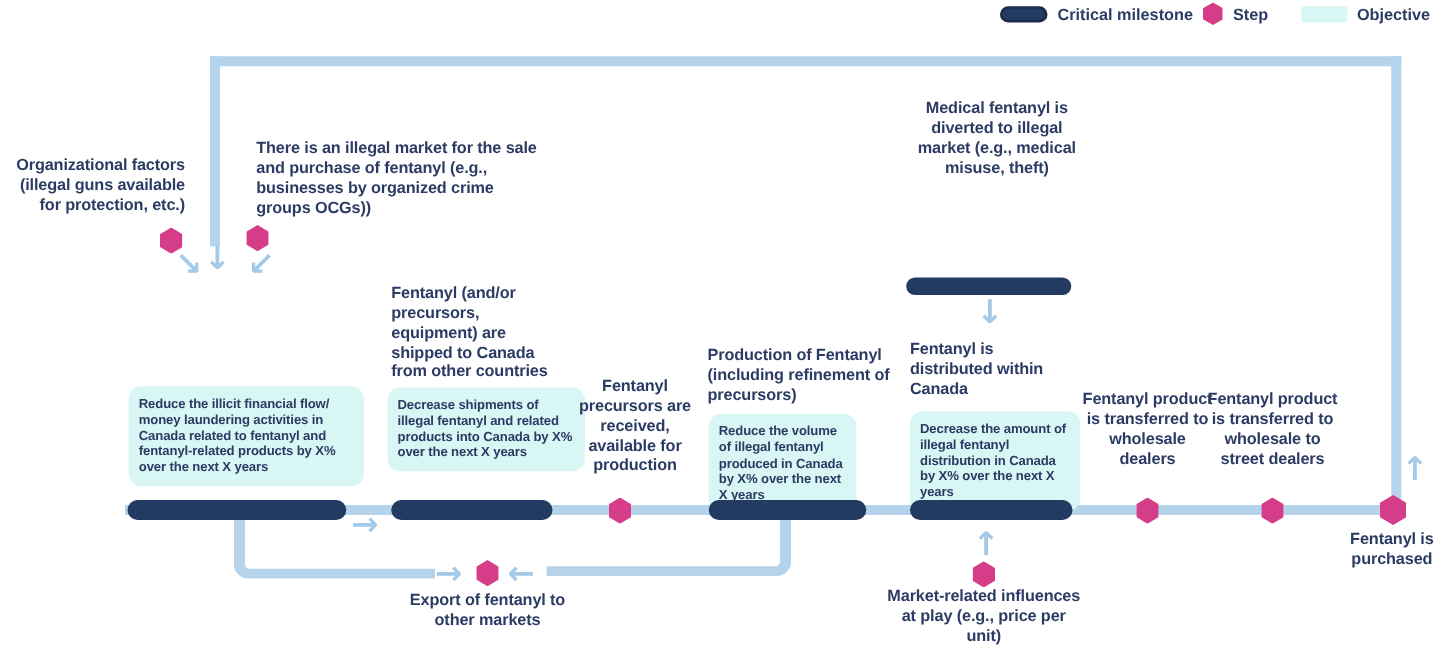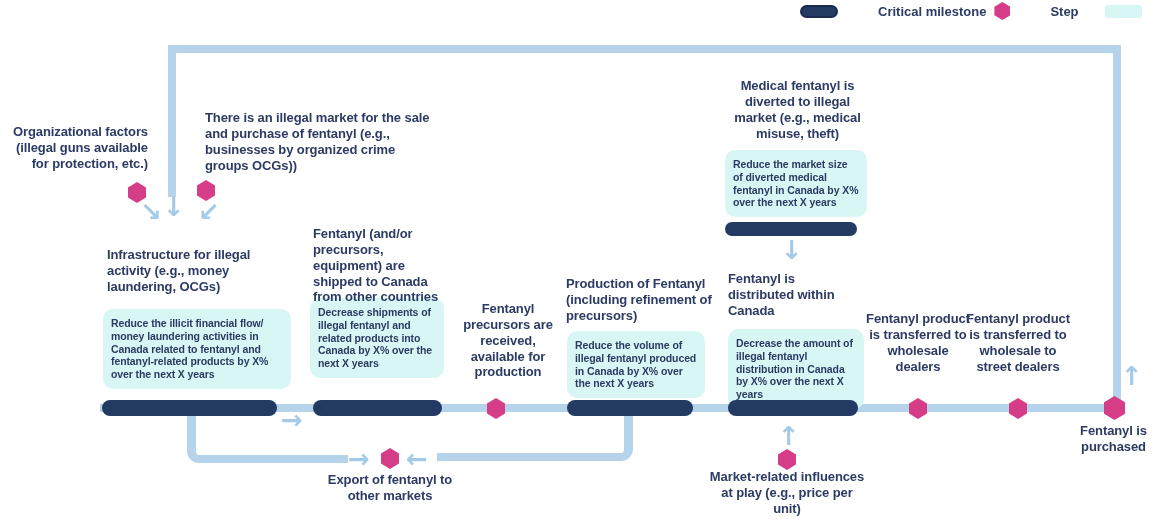--- a/index.html
+++ b/index.html
@@ -13,21 +13,21 @@
   .hex{position:absolute;background:#D63D89;z-index:4;
        clip-path:polygon(50% 0%,100% 26%,100% 74%,50% 100%,0% 74%,0% 26%);}
   .hdr{position:absolute;font-weight:bold;font-size:13px;line-height:1.22;z-index:5;letter-spacing:-0.1px;}
   .obj{position:absolute;background:#D8F6F4;border-radius:10px;font-weight:bold;font-size:10.5px;
        line-height:1.22;padding:8px 8px;box-sizing:border-box;z-index:2;letter-spacing:-0.1px;}
   .arrow{position:absolute;color:#A3CBE9;font-family:"DejaVu Sans",sans-serif;font-weight:bold;
          font-size:26px;line-height:1;z-index:2;}
   .center{text-align:center;}
   .right{text-align:right;}
   .legend{position:absolute;top:2px;left:800px;display:flex;align-items:center;gap:8px;z-index:6;}
-  .legend .lbl{font-weight:bold;font-size:13px;white-space:nowrap;margin-left:32px;}
+  .legend .lbl{font-weight:bold;font-size:13px;white-space:nowrap;}
   .legend .lpill{width:38px;height:13px;background:#233A62;border-radius:999px;border:2px solid #1B2B4D;box-sizing:border-box;}
   .legend .lhex{position:static;width:16px;height:18px;margin-left:16px;}
   .legend .lobj{width:37px;height:13px;background:#D8F6F4;border-radius:3px;margin-left:18px;}
   .legend .gap1{margin-left:0;}
 </style>
 </head>
 <body>
 
 <div class="canvas">
 
@@ -72,32 +72,30 @@
   <div class="hex" style="left:909px;top:398px;width:18px;height:21px;"></div>
   <div class="hex" style="left:1009px;top:398px;width:18px;height:21px;"></div>
   <div class="hex" style="left:1104px;top:396px;width:21px;height:24px;"></div>
   <div class="hex" style="left:381px;top:448px;width:18px;height:21px;"></div>
   <div class="hex" style="left:778px;top:449px;width:18px;height:21px;"></div>
 
   <div class="hdr right" style="left:0px;top:124px;width:148px;">Organizational factors (illegal guns available for protection, etc.)</div>
   <div class="hdr" style="left:205px;top:110px;width:232px;">There is an illegal market for the sale and purchase of fentanyl (e.g., businesses by organized crime groups OCGs))</div>
 
   <div class="hdr" style="left:725px;top:78px;width:145px;text-align:center;">Medical fentanyl is diverted to illegal market (e.g., medical misuse, theft)</div>
-  <div class="obj" style="left:725px;top:150px;width:142px;">Reduce the market size of diverted medical fentanyl in Canada by X% over the next X years</div>
 
-  <div class="hdr" style="left:107px;top:247px;width:180px;">Infrastructure for illegal activity (e.g., money laundering, OCGs)</div>
   <div class="obj" style="left:103px;top:309px;width:188px;">Reduce the illicit financial flow/ money laundering activities in Canada related to fentanyl and fentanyl-related products by X% over the next X years</div>
 
   <div class="hdr" style="left:313px;top:226px;width:142px;">Fentanyl (and/or precursors, equipment) are shipped to Canada from other countries</div>
-  <div class="obj" style="left:310px;top:298px;width:134px;">Decrease shipments of illegal fentanyl and related products into Canada by X% over the next X years</div>
+  <div class="obj" style="left:310px;top:310px;width:158px;">Decrease shipments of illegal fentanyl and related products into Canada by X% over the next X years</div>
 
   <div class="hdr center" style="left:462px;top:301px;width:92px;">Fentanyl precursors are received, available for production</div>
 
   <div class="hdr" style="left:566px;top:276px;width:148px;">Production of Fentanyl (including refinement of precursors)</div>
-  <div class="obj" style="left:567px;top:331px;width:138px;">Reduce the volume of illegal fentanyl produced in Canada by X% over the next X years</div>
+  <div class="obj" style="left:567px;top:331px;width:118px;">Reduce the volume of illegal fentanyl produced in Canada by X% over the next X years</div>
 
   <div class="hdr" style="left:728px;top:271px;width:135px;">Fentanyl is distributed within Canada</div>
   <div class="obj" style="left:728px;top:329px;width:136px;">Decrease the amount of illegal fentanyl distribution in Canada by X% over the next X years</div>
 
   <div class="hdr center" style="left:866px;top:311px;width:104px;">Fentanyl product is transferred to wholesale dealers</div>
   <div class="hdr center" style="left:966px;top:311px;width:104px;">Fentanyl product is transferred to wholesale to street dealers</div>
   <div class="hdr center" style="left:327px;top:472px;width:126px;">Export of fentanyl to other markets</div>
 
   <div class="hdr center" style="left:1074px;top:423px;width:79px;">Fentanyl is purchased</div>
   <div class="hdr center" style="left:707px;top:469px;width:160px;">Market-related influences at play (e.g., price per unit)</div>

